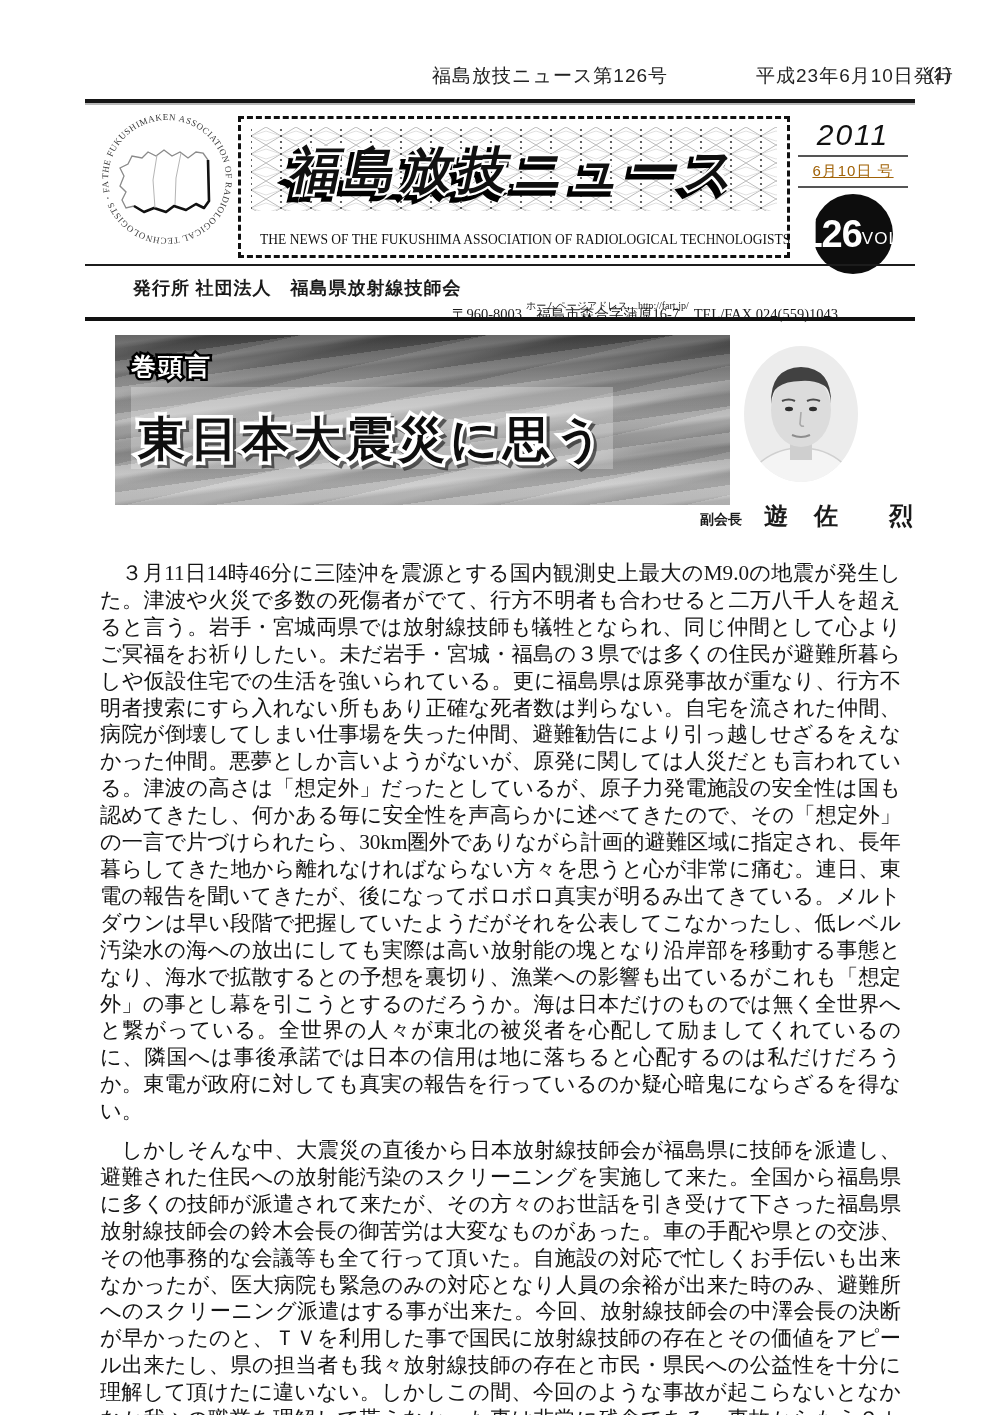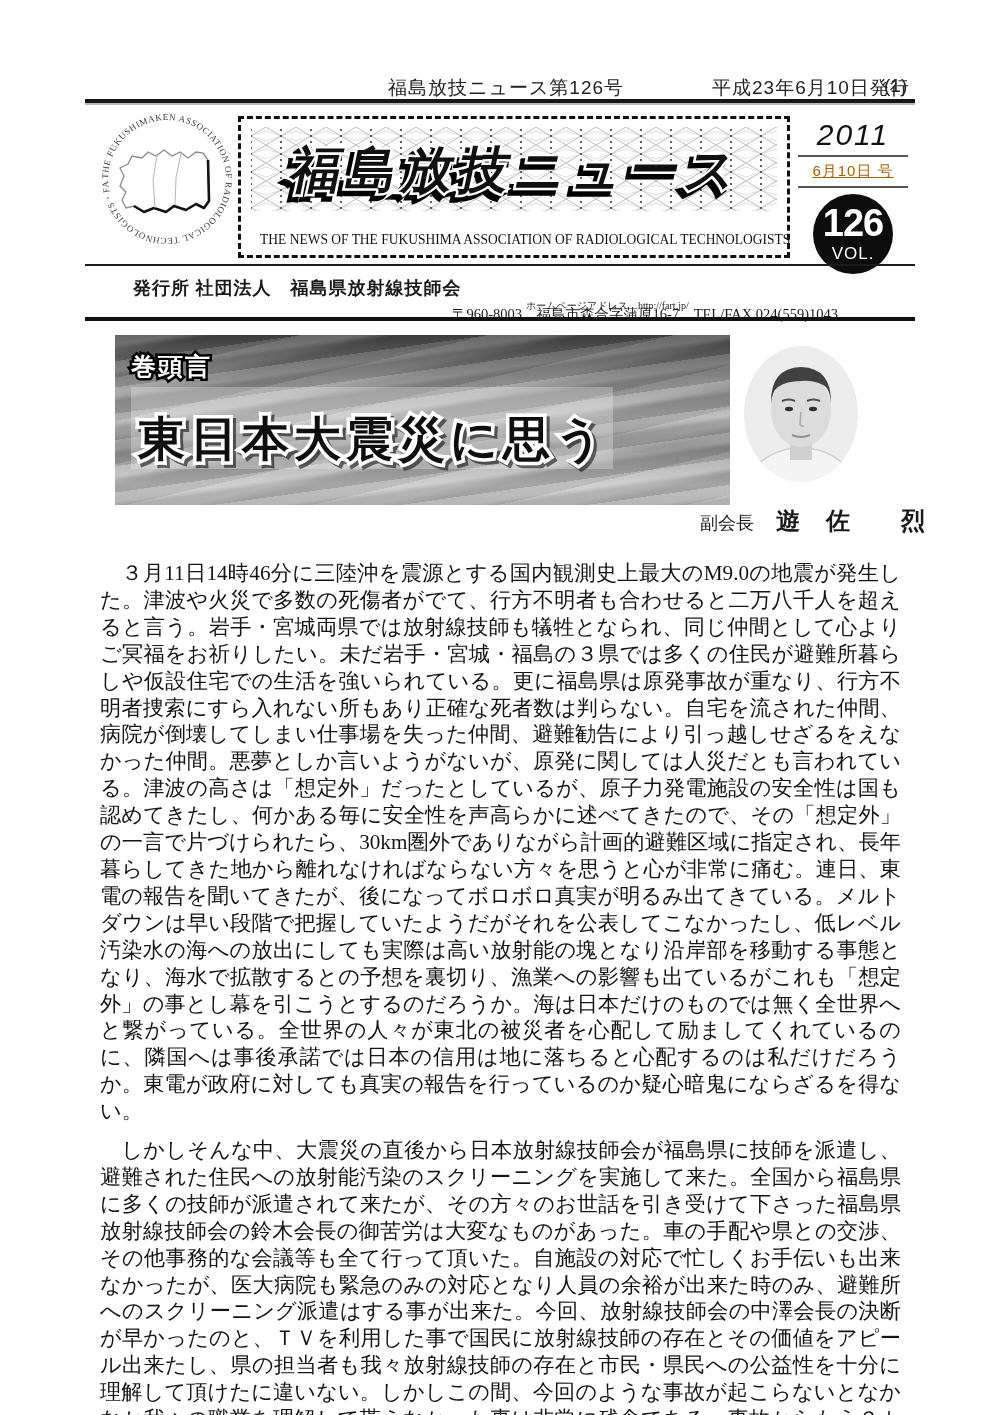--- a/index.html
+++ b/index.html
@@ -1,22 +1,22 @@
 <!DOCTYPE html>
 <html><head>
 <meta charset="utf-8">
 <style>
   html,body{margin:0;padding:0;background:#e9e9e9;}
   .page{
     position:relative;width:1000px;height:1415px;margin:0 auto;background:#fff;
     font-family:"Liberation Serif","DejaVu Serif",serif;color:#1a1a1a;overflow:hidden;
   }
   
-  .runhead{position:absolute;top:75px;font-family:"Liberation Sans","DejaVu Sans",sans-serif;
-    font-size:19px;letter-spacing:1px;color:#222;white-space:nowrap;}
+  .runhead{position:absolute;top:63px;font-family:"Liberation Sans","DejaVu Sans",sans-serif;
+    font-size:19px;letter-spacing:1px;color:#222;white-space:nowrap;margin-left:44px;}
   .runhead.center{left:388px;}
   .runhead.right{left:712px;}
   .runhead.pagenum{left:884px;letter-spacing:0;}
   .rule-top{position:absolute;left:85px;top:99px;width:830px;height:4px;background:#161616;
     box-shadow:0 2px 0 #b9b9b9;}
   
   .logo{position:absolute;left:96px;top:108px;}
   .mast-box{position:absolute;left:238px;top:116px;width:552px;height:142px;
     border:3px dashed #111;box-sizing:border-box;background:#fff;}
   .mast-band{position:absolute;left:10px;top:8px;}
@@ -26,21 +26,21 @@
     stroke-width:5px;paint-order:stroke;letter-spacing:6px;}
   .mast-sub{position:absolute;left:0;right:0;bottom:7px;text-align:center;white-space:nowrap;
     font-family:"Liberation Serif","DejaVu Serif",serif;font-size:14.5px;color:#111;
     transform:scaleX(.93);transform-origin:center;}
   .issue-col{position:absolute;left:798px;top:118px;width:110px;text-align:center;
     font-family:"Liberation Sans","DejaVu Sans",sans-serif;}
   .issue-year{font-size:30px;letter-spacing:2px;color:#111;font-style:italic;}
   .issue-div{height:0;border-top:2px solid #555;margin:3px 0;}
   .issue-date{font-size:15px;letter-spacing:1px;color:#a16207;padding:2px 0;text-decoration:underline;}
   .vol-circle{width:80px;height:80px;margin:6px auto 0;background:#0d0d0d;border-radius:50%;
-    display:flex;flex-direction:column;align-items:center;justify-content:center;color:#fff;}
+    display:flex;flex-direction:row;align-items:center;justify-content:center;color:#fff;}
   .vol-num{font-size:38px;font-weight:bold;letter-spacing:-1px;line-height:30px;}
   .vol-label{font-size:17px;letter-spacing:1px;line-height:13px;margin-top:9px;}
   .rule-thin{position:absolute;left:85px;top:264px;width:830px;height:2px;background:#1c1c1c;}
   
   .pub-issuer{position:absolute;left:133px;top:276px;font-size:18px;font-weight:bold;
     letter-spacing:1px;white-space:nowrap;}
   .pub-addr{position:absolute;left:452px;top:277px;font-size:14.5px;white-space:nowrap;margin-top:28px;}
   .pub-home{position:absolute;left:526px;top:299px;font-size:10px;white-space:nowrap;}
   .rule-thick{position:absolute;left:85px;top:317px;width:830px;height:4px;background:#111;}
   
@@ -54,21 +54,21 @@
   .banner svg{position:absolute;left:0;top:0;}
   .kicker-text{font:900 25px "Liberation Sans","DejaVu Sans",sans-serif;fill:#fff;stroke:#000;
     stroke-width:5px;paint-order:stroke;letter-spacing:2px;}
   .headline-text{font:900 47px "Liberation Sans","DejaVu Sans",sans-serif;fill:#0e0e0e;stroke:#fff;
     stroke-width:7px;paint-order:stroke;letter-spacing:5px;
     filter:drop-shadow(3px 3px 0 rgba(0,0,0,.55));}
   
   .portrait{position:absolute;left:744px;top:346px;}
   .author{position:absolute;left:700px;top:487px;width:210px;display:flex;align-items:baseline;
     font-family:"Liberation Sans","DejaVu Sans",sans-serif;white-space:nowrap;}
-  .author-title{font-size:18px;font-weight:normal;margin-right:6px;margin-top:24px;}
+  .author-title{font-size:14px;font-weight:bold;margin-right:6px;margin-top:24px;}
   .author-name{font-size:24px;font-weight:bold;letter-spacing:1px;margin-left:16px;}
   
   .article{position:absolute;left:88px;top:548px;width:825px;font-size:21.2px;
     line-height:26.9px;text-align:justify;color:#141414;}
   .article p{margin:12px;text-indent:1em;}
   
   .logo-ring{font-family:"Liberation Serif","DejaVu Serif",serif;font-size:9px;fill:#3a3a3a;
     letter-spacing:.6px;}
 </style>
 </head>

